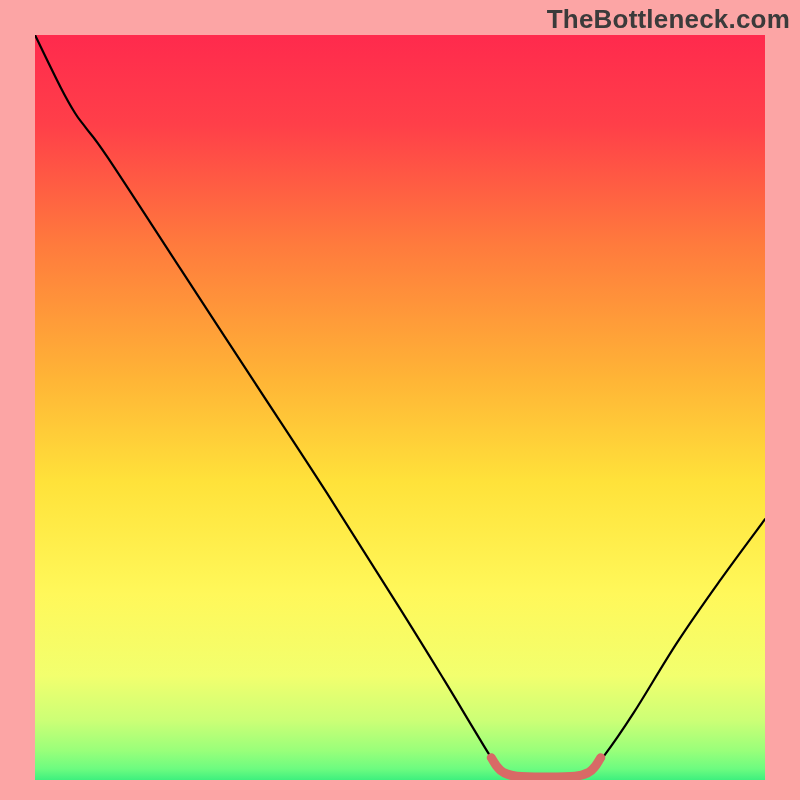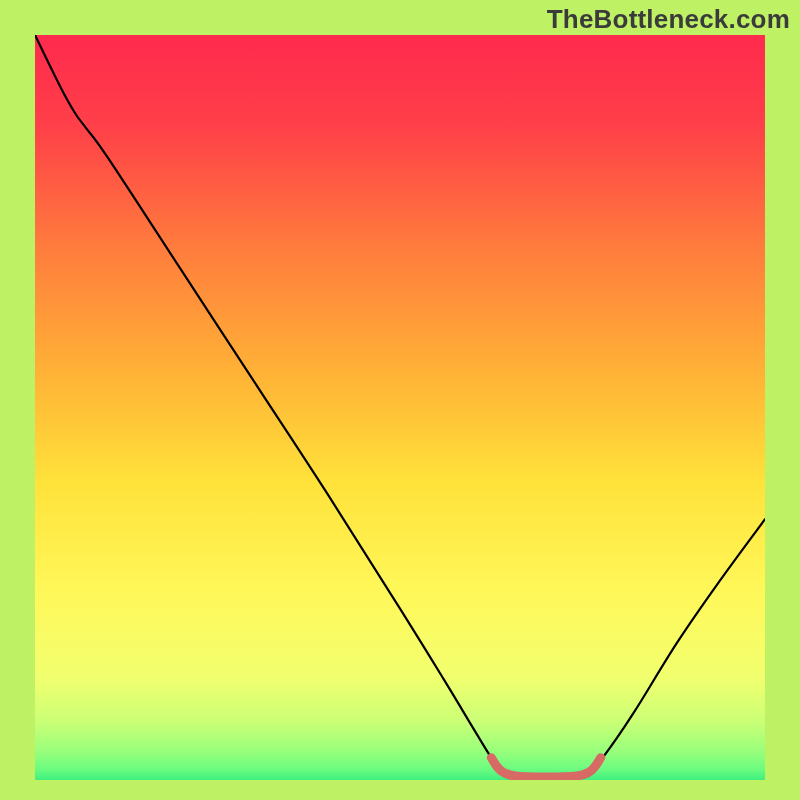--- a/index.html
+++ b/index.html
@@ -1,20 +1,20 @@
 <!DOCTYPE html>
 <html><head>
 <meta charset="utf-8">
 <style>
   * { margin: 0; padding: 0; box-sizing: border-box; }
   html, body { width: 800px; height: 800px; overflow: hidden; background: #000; }
   .frame {
     width: 800px;
     height: 800px;
-    background: #bef264;
+    background: #fca5a5;
     position: relative;
   }
   .watermark {
     position: absolute;
     top: 4px;
     right: 10px;
     color: #3b3b3b;
     font-family: Arial, Helvetica, sans-serif;
     font-size: 26px;
     font-weight: 600;

